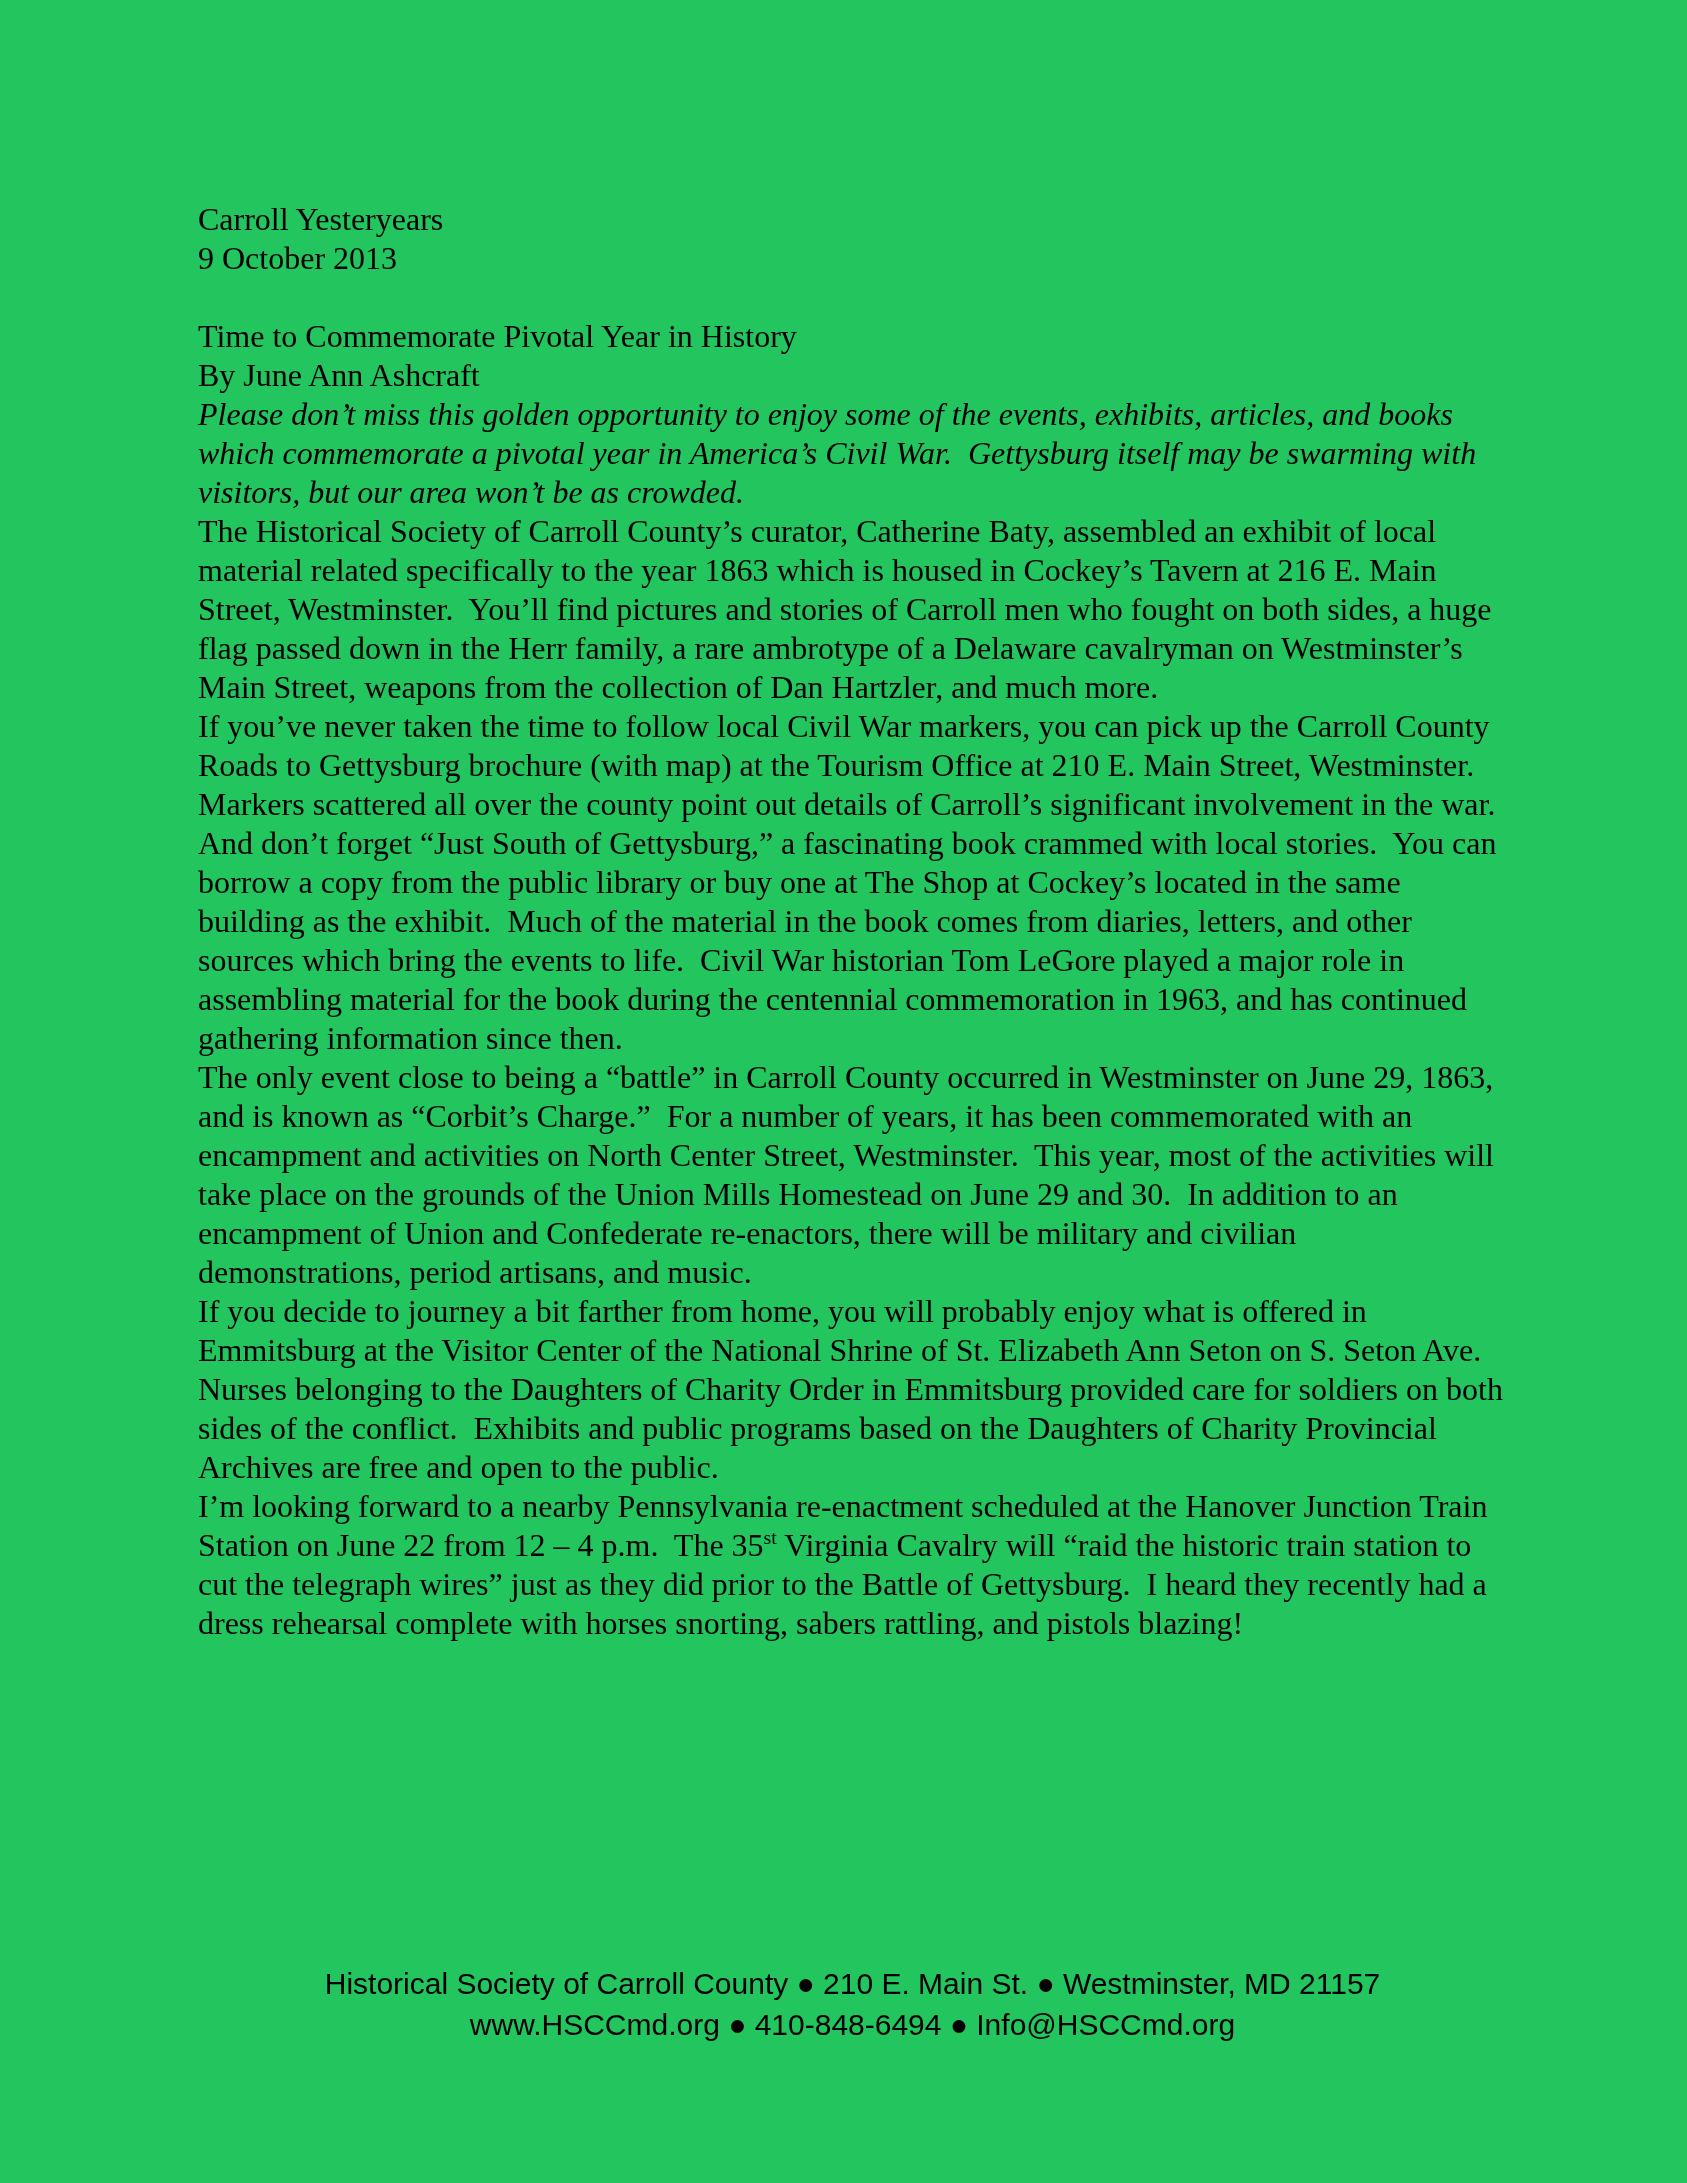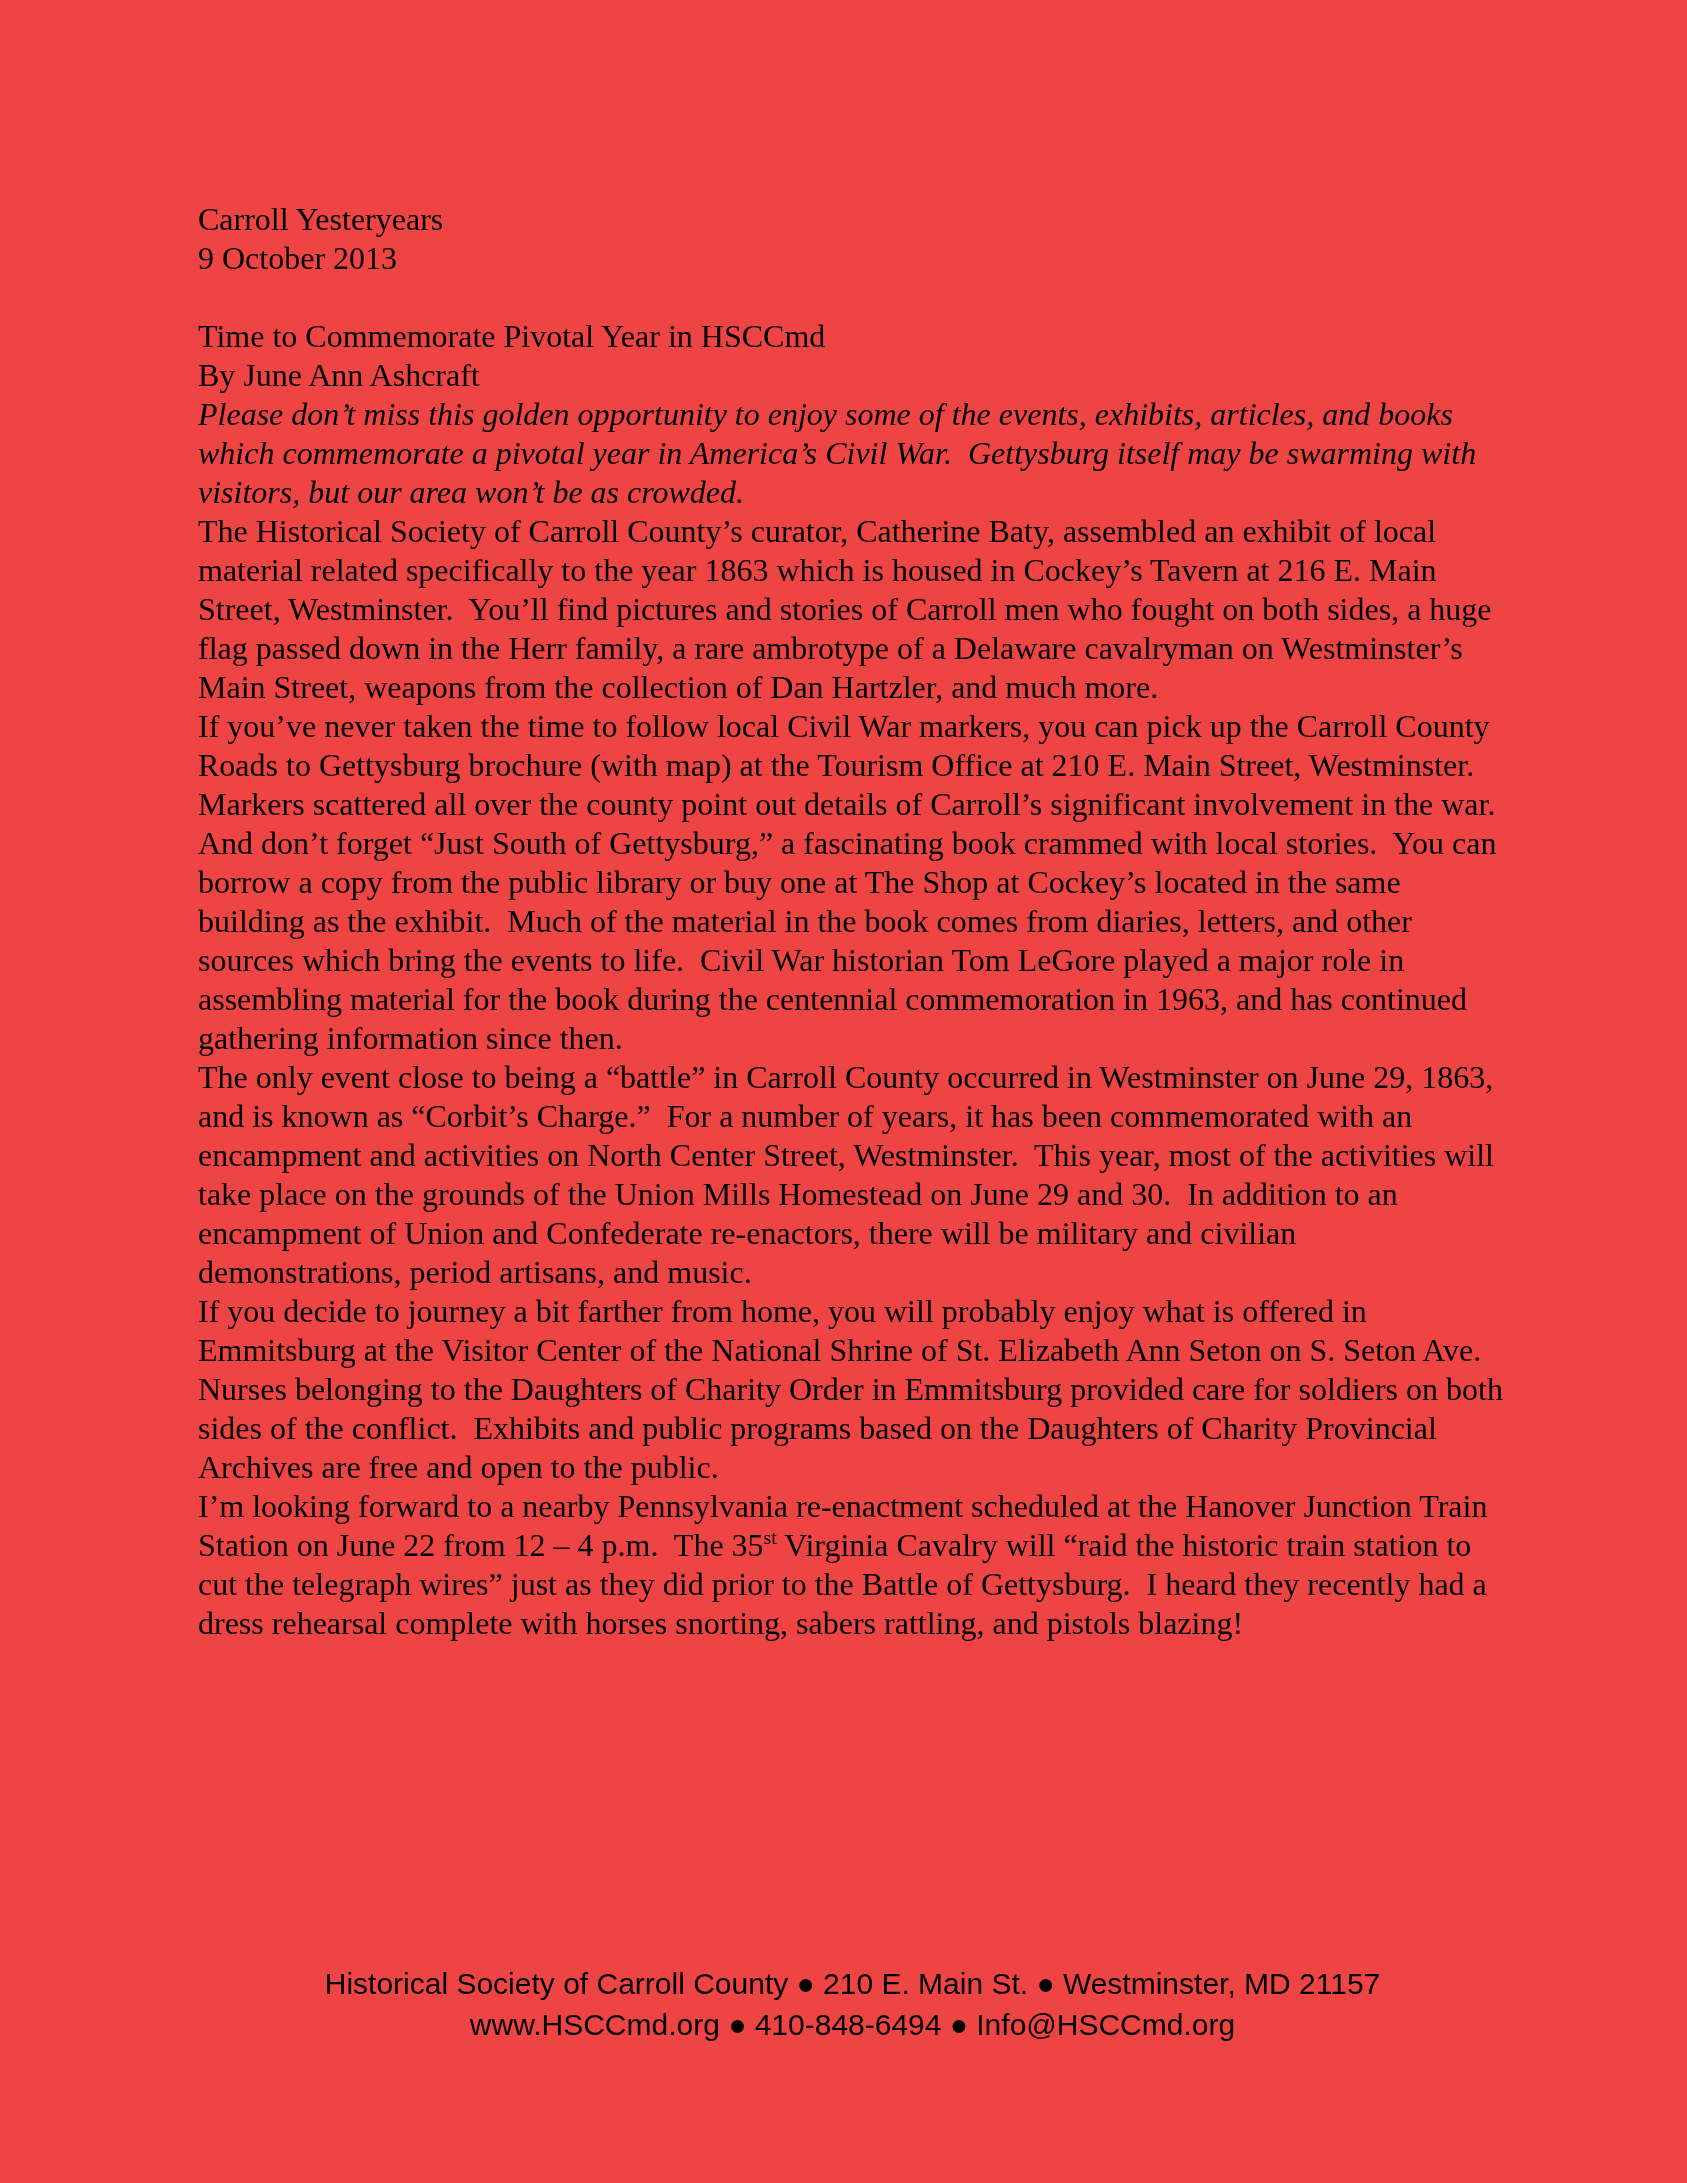--- a/index.html
+++ b/index.html
@@ -4,21 +4,21 @@
 <style>
   html, body {
     margin: 0;
     padding: 0;
     background: #ffffff;
   }
   .page {
     position: relative;
     width: 1687px;
     height: 2183px;
-    background: #ef4444;
+    background: #22c55e;
     color: #000000;
     font-family: "Liberation Serif", serif;
     overflow: hidden;
   }
   .content {
     position: absolute;
     top: 200px;
     left: 198px;
     width: 1307px;
     font-size: 32px;
@@ -64,21 +64,21 @@
 
 <div class="page">
 
   <div class="content">
 
     <p>Carroll Yesteryears</p>
 
     <p>9 October 2013</p>
 
     <div class="title-block">
-      <p>Time to Commemorate Pivotal Year in HSCCmd</p>
+      <p>Time to Commemorate Pivotal Year in History</p>
       <p>By June Ann Ashcraft</p>
     </div>
 
     <p class="para first-para">Please don’t miss this golden opportunity to enjoy some of the events, exhibits, articles, and books which commemorate a pivotal year in America’s Civil War.  Gettysburg itself may be swarming with visitors, but our area won’t be as crowded.</p>
 
     <p class="para">The Historical Society of Carroll County’s curator, Catherine Baty, assembled an exhibit of local material related specifically to the year 1863 which is housed in Cockey’s Tavern at 216 E. Main Street, Westminster.  You’ll find pictures and stories of Carroll men who fought on both sides, a huge flag passed down in the Herr family, a rare ambrotype of a Delaware cavalryman on Westminster’s Main Street, weapons from the collection of Dan Hartzler, and much more.</p>
 
     <p class="para">If you’ve never taken the time to follow local Civil War markers, you can pick up the Carroll County Roads to Gettysburg brochure (with map) at the Tourism Office at 210 E. Main Street, Westminster.  Markers scattered all over the county point out details of Carroll’s significant involvement in the war.  And don’t forget “Just South of Gettysburg,” a fascinating book crammed with local stories.  You can borrow a copy from the public library or buy one at The Shop at Cockey’s located in the same building as the exhibit.  Much of the material in the book comes from diaries, letters, and other sources which bring the events to life.  Civil War historian Tom LeGore played a major role in assembling material for the book during the centennial commemoration in 1963, and has continued gathering information since then.</p>
 
     <p class="para">The only event close to being a “battle” in Carroll County occurred in Westminster on June 29, 1863, and is known as “Corbit’s Charge.”  For a number of years, it has been commemorated with an encampment and activities on North Center Street, Westminster.  This year, most of the activities will take place on the grounds of the Union Mills Homestead on June 29 and 30.  In addition to an encampment of Union and Confederate re-enactors, there will be military and civilian demonstrations, period artisans, and music.</p>

